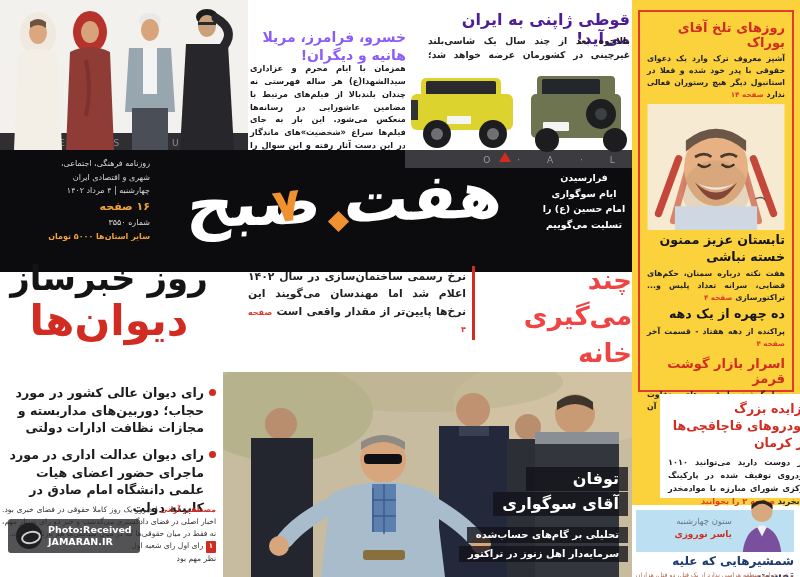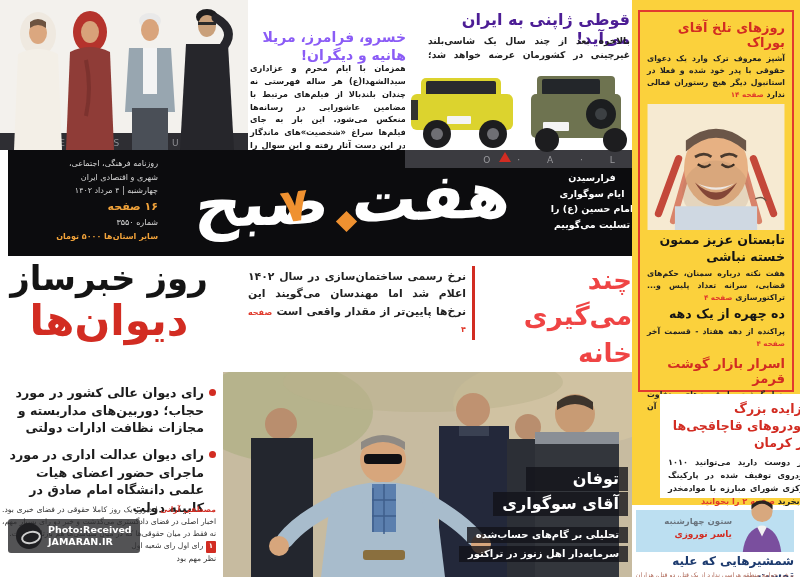--- a/index.html
+++ b/index.html
@@ -61,21 +61,21 @@
   .sb-bg{background:#fbd13c;}
   .sb-border-box{border:2px solid #e23b2e;padding:8px 7px 4px;box-sizing:border-box;}
   .sb-h-red{font-size:13px;font-weight:bold;color:#d22c22;margin:0 0 3px;}
   .sb-h-black{font-size:12.6px;font-weight:bold;color:#141414;margin:2px 0 3px;line-height:1.3;}
   .sb-body{font-size:7.8px;font-weight:bold;color:#222;line-height:1.55;text-align:justify;margin:0 0 2px;}
   .sb-body .pref{font-size:7.2px;}
   .auction{background:#fff;padding:7px 8px;box-sizing:border-box;}
   .auction-h{font-size:12.5px;font-weight:bold;color:#d22c22;line-height:1.35;margin:0 0 4px;}
   .auction-body{font-size:8.2px;font-weight:bold;color:#222;line-height:1.6;text-align:justify;}
   .bluebox{background:#bcdff1;}
-  .col-label{font-size:8.5px;color:#6b7680;font-weight:bold;line-height:1.6;}
+  .col-label{font-size:8.5px;color:#6b7680;font-weight:normal;line-height:1.6;}
   .col-author{font-size:9px;color:#d22c22;font-weight:bold;}
   .col-title{font-size:12px;font-weight:bold;color:#1c3a6e;}
   .col-teaser{font-size:6.3px;color:#b06a5a;white-space:nowrap;overflow:hidden;}
 </style>
 </head>
 <body>
 
 <div class="page">
 
   <svg class="abs" style="left:0;top:0;" width="248" height="150" viewBox="0 0 248 150">
@@ -136,21 +136,21 @@
     <rect x="132" y="12" width="78" height="24" rx="4" fill="#6e7350"></rect>
     <rect x="137" y="15" width="58" height="16" rx="2" fill="#23262a"></rect>
     <rect x="126" y="30" width="90" height="44" rx="5" fill="#6e7350"></rect>
     <circle cx="196" cy="50" r="15" fill="#1c1e20"></circle>
       <circle cx="196" cy="50" r="6" fill="#3c4043"></circle>
     <rect x="138" y="58" width="26" height="9" rx="1" fill="#f4f4f4"></rect>
     <circle cx="142" cy="76" r="12" fill="#1d1d1f"></circle>
     <circle cx="210" cy="76" r="12" fill="#1d1d1f"></circle>
   </svg>
 
-  <div class="abs masthead" style="left:8px;top:150px;width:632px;height:106px;">
+  <div class="abs masthead" style="left:0;top:150px;width:632px;height:122px;">
     <div class="abs rtl tr mh-info" style="right:482px;top:7px;width:140px;left:10px;">
       <div>روزنامه فرهنگی، اجتماعی،</div>
       <div>شهری و اقتصادی ایران</div>
       <div>چهارشنبه | ۴ مرداد ۱۴۰۲</div>
       <div class="orange pages">۱۶ صفحه</div>
       <div>شماره ۳۵۵۰</div>
       <div class="orange">سایر استان‌ها ۵۰۰۰ تومان</div>
     </div>
     <div class="abs tc" style="left:155px;top:0;width:380px;height:106px;">
       <span class="mh-logo-text">هفت صبح</span>

